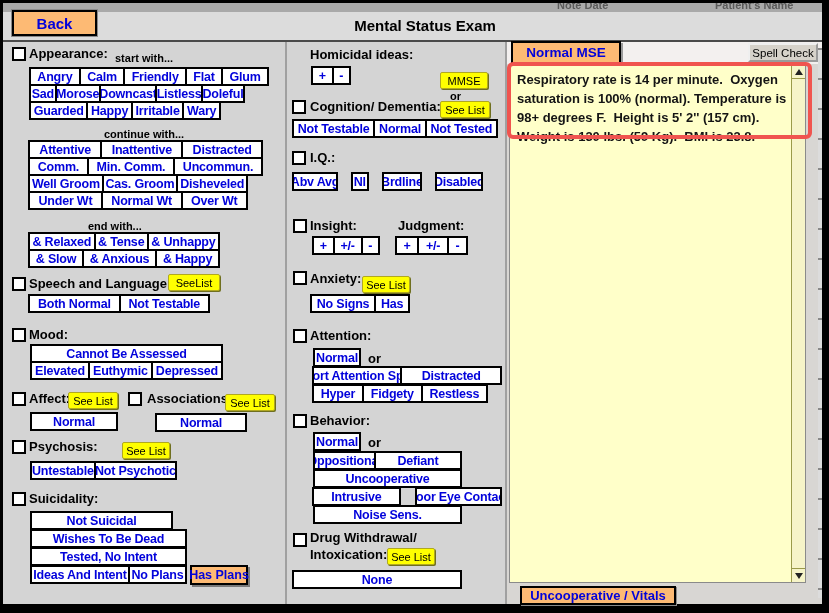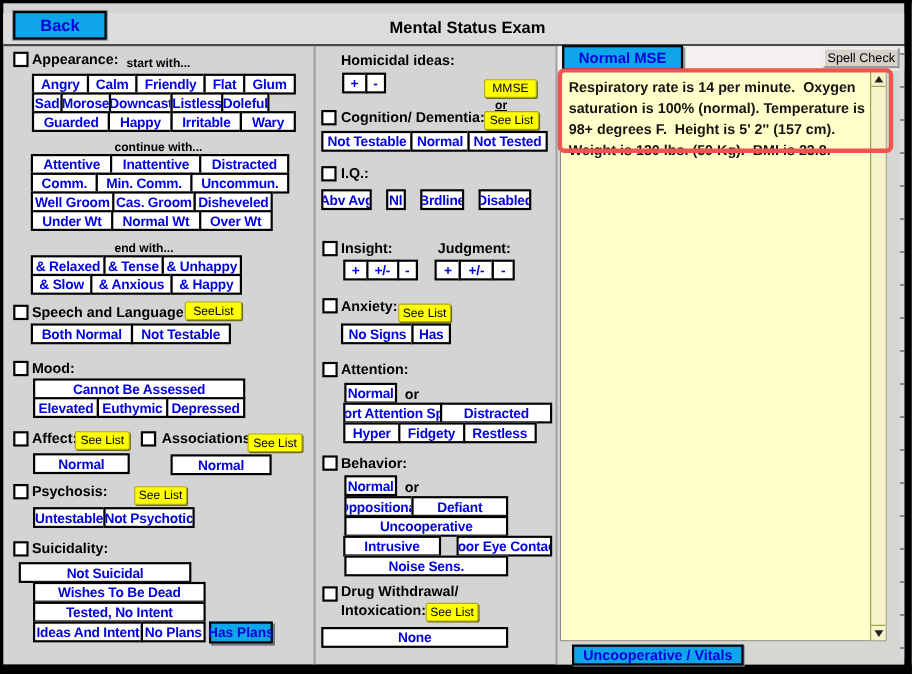--- a/index.html
+++ b/index.html
@@ -11,37 +11,41 @@
   .hint{position:absolute;font-weight:bold;font-size:11px;color:#000;white-space:nowrap;}
   .cb{position:absolute;width:10px;height:10px;border:2px solid #000;background:#fff;}
   .row{position:absolute;display:flex;height:19px;}
   .c{flex:1 1 auto;display:flex;align-items:center;justify-content:center;background:#fff;
      border:2px solid #000;margin-left:-2px;font-weight:bold;font-size:12.5px;letter-spacing:-0.2px;
      color:#0202DB;white-space:nowrap;padding:0 2px;box-sizing:border-box;overflow:hidden;}
   .row .c:first-child{margin-left:0;}
   .y{position:absolute;background:#FFFF00;border:1px solid #b0a820;box-shadow:1px 1px 0 #6f6f1f;
      display:flex;align-items:center;justify-content:center;font-weight:normal;font-size:11px;
      color:#000;border-radius:2px;white-space:nowrap;box-sizing:border-box;}
-  .wbtn{position:absolute;background:#0ea5e9;border:2px solid #000;display:flex;align-items:center;
+  .wbtn{position:absolute;background:#fdba74;border:2px solid #000;display:flex;align-items:center;
      justify-content:center;font-weight:bold;color:#0202DB;box-sizing:border-box;white-space:nowrap;}
   .tri-up{width:0;height:0;border-left:4px solid transparent;border-right:4px solid transparent;
      border-bottom:6px solid #222;}
   .tri-dn{width:0;height:0;border-left:4px solid transparent;border-right:4px solid transparent;
      border-top:6px solid #222;}
 </style>
 </head>
 <body>
 
 <div id="scr">
 
   <div class="bar" style="left:0;top:0;width:829px;height:3px;"></div>
   <div class="bar" style="left:0;top:0;width:3px;height:613px;"></div>
   <div class="bar" style="left:822px;top:0;width:7px;height:613px;"></div>
   <div class="bar" style="left:0;top:604px;width:829px;height:9px;"></div>
 
+  <div class="abs" style="left:3px;top:3px;width:819px;height:9px;background:#A9A9A9;overflow:hidden;">
+    <span style="position:absolute;left:554px;top:-4px;font-weight:bold;font-size:11px;color:#5a5a5a;">Note Date</span>
+    <span style="position:absolute;left:712px;top:-4px;font-weight:bold;font-size:11px;color:#5a5a5a;">Patient's Name</span>
+  </div>
 
   <div class="abs" style="left:3px;top:12px;width:819px;height:28px;background:#DCDCDC;"></div>
   <div class="abs" style="left:3px;top:40px;width:819px;height:2px;background:#4a4a4a;"></div>
   <div class="wbtn" style="left:12px;top:10px;width:85px;height:26px;font-size:15px;box-shadow:0 0 0 1px #8a8a8a;">Back</div>
   <div class="abs" style="left:250px;top:17px;width:350px;text-align:center;font-weight:bold;font-size:15px;color:#000;">Mental Status Exam</div>
 
   <div class="abs" style="left:285px;top:42px;width:2px;height:562px;background:#A0A0A0;"></div>
   <div class="abs" style="left:505px;top:42px;width:2px;height:562px;background:#A0A0A0;"></div>
 
   <div class="cb" style="left:12px;top:47px;"></div>
@@ -55,21 +59,21 @@
     <div class="c">Flat</div>
     <div class="c">Glum</div>
   </div>
   <div class="row" style="left:29px;top:84px;width:216px;">
     <div class="c">Sad</div>
     <div class="c">Morose</div>
     <div class="c">Downcast</div>
     <div class="c">Listless</div>
     <div class="c">Doleful</div>
   </div>
-  <div class="row" style="left:29px;top:101px;width:240px;">
+  <div class="row" style="left:29px;top:101px;width:192px;">
     <div class="c">Guarded</div>
     <div class="c">Happy</div>
     <div class="c">Irritable</div>
     <div class="c">Wary</div>
   </div>
 
   <div class="hint" style="left:104px;top:128px;">continue with...</div>
   <div class="row" style="left:28px;top:140px;width:235px;">
     <div class="c">Attentive</div>
     <div class="c">Inattentive</div>
@@ -84,21 +88,21 @@
     <div class="c">Well Groom</div>
     <div class="c">Cas. Groom</div>
     <div class="c">Disheveled</div>
   </div>
   <div class="row" style="left:28px;top:191px;width:220px;">
     <div class="c">Under Wt</div>
     <div class="c">Normal Wt</div>
     <div class="c">Over Wt</div>
   </div>
 
-  <div class="hint" style="left:104px;top:220px;">end with...</div>
+  <div class="hint" style="left:88px;top:220px;">end with...</div>
   <div class="row" style="left:28px;top:232px;width:192px;">
     <div class="c">&amp; Relaxed</div>
     <div class="c">&amp; Tense</div>
     <div class="c">&amp; Unhappy</div>
   </div>
   <div class="row" style="left:28px;top:249px;width:192px;">
     <div class="c">&amp; Slow</div>
     <div class="c">&amp; Anxious</div>
     <div class="c">&amp; Happy</div>
   </div>
@@ -139,21 +143,21 @@
   <div class="cb" style="left:12px;top:440px;"></div>
   <div class="lbl" style="left:29px;top:439px;">Psychosis:</div>
   <div class="y" style="left:122px;top:442px;width:48px;height:17px;">See List</div>
   <div class="row" style="left:30px;top:461px;width:147px;">
     <div class="c">Untestable</div>
     <div class="c">Not Psychotic</div>
   </div>
 
   <div class="cb" style="left:12px;top:492px;"></div>
   <div class="lbl" style="left:29px;top:491px;">Suicidality:</div>
-  <div class="row" style="left:17px;top:511px;width:157px;">
+  <div class="row" style="left:30px;top:511px;width:143px;">
     <div class="c">Not Suicidal</div>
   </div>
   <div class="row" style="left:30px;top:529px;width:157px;">
     <div class="c">Wishes To Be Dead</div>
   </div>
   <div class="row" style="left:30px;top:547px;width:157px;">
     <div class="c">Tested, No Intent</div>
   </div>
   <div class="row" style="left:30px;top:565px;width:157px;">
     <div class="c">Ideas And Intent</div>

